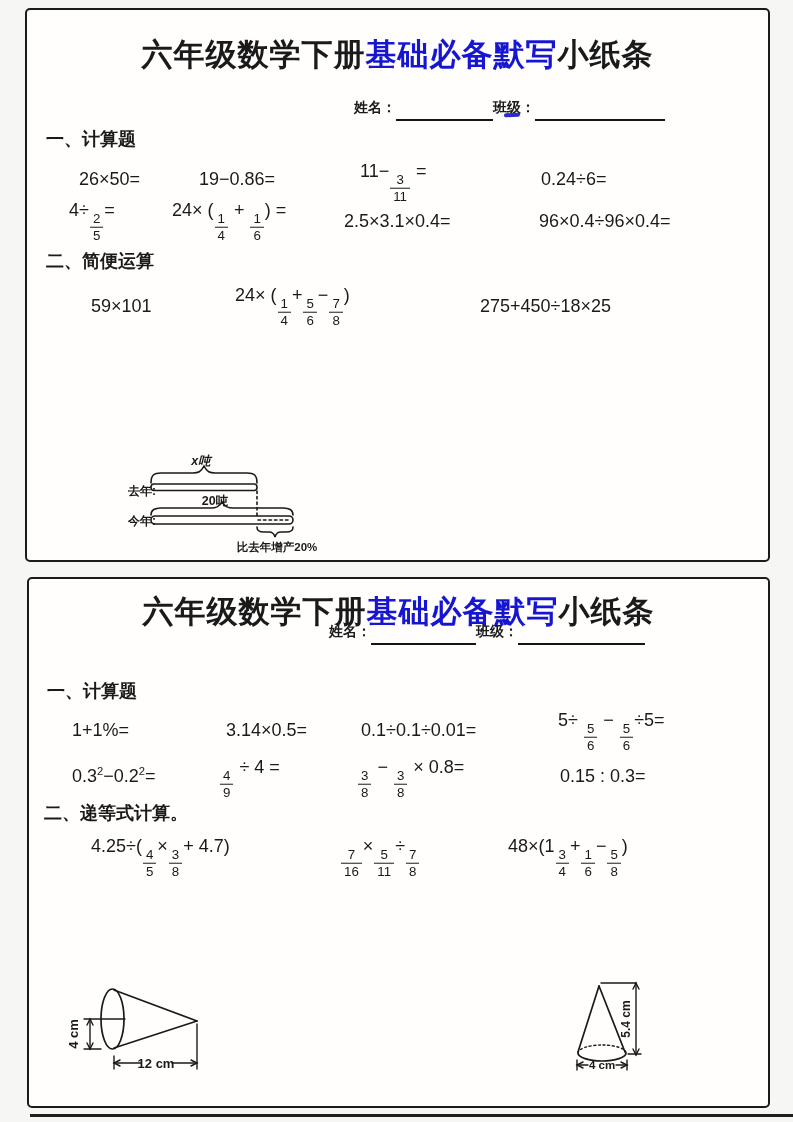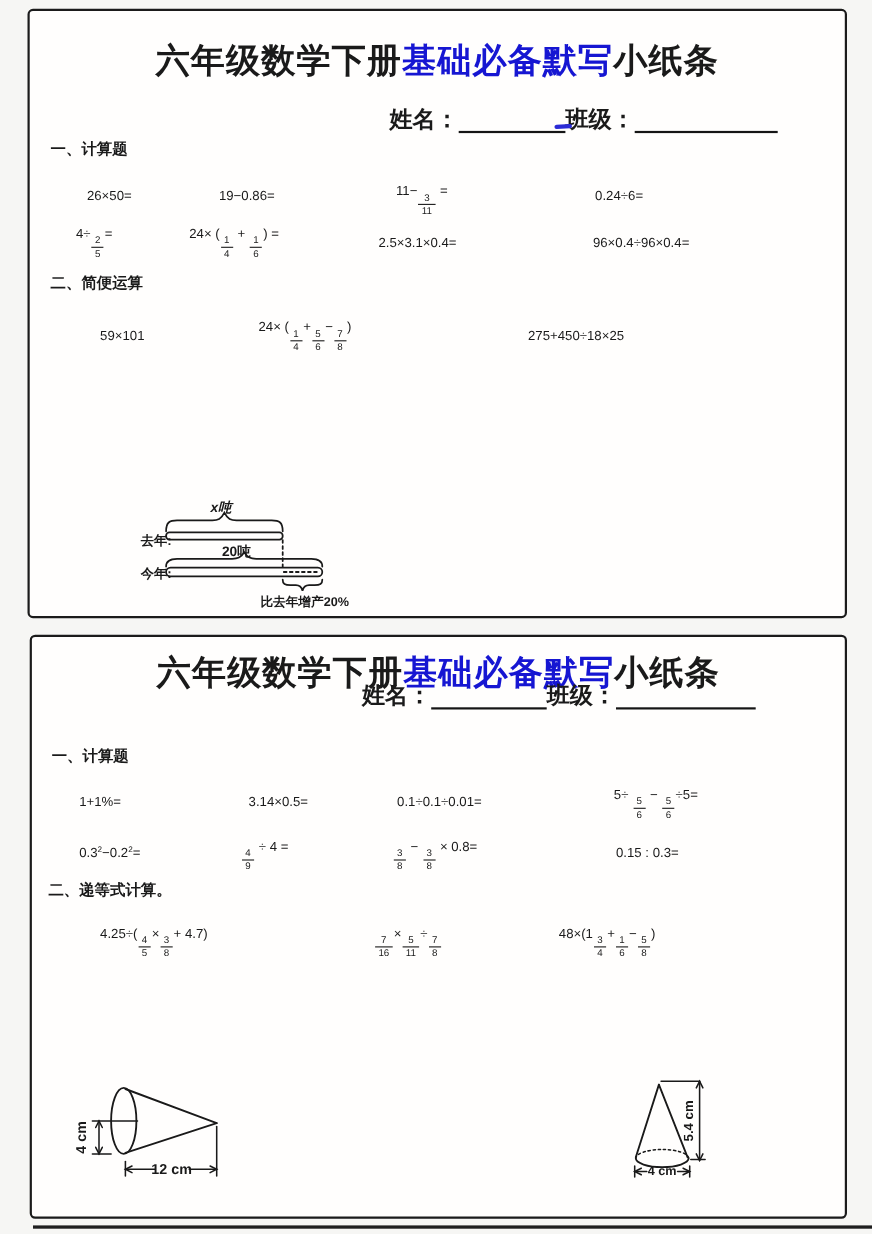--- a/index.html
+++ b/index.html
@@ -16,30 +16,30 @@
   }
   .title{
     position:absolute;left:0;right:0;text-align:center;margin:0;
     font-size:31px;font-weight:900;letter-spacing:1px;line-height:46px;
     font-family:"Liberation Sans","DejaVu Sans",sans-serif;
   }
   .title .blue{color:#1616d2;}
   .namerow{
     position:absolute;display:flex;align-items:flex-end;
     font-family:"Liberation Serif","DejaVu Serif",serif;
-    font-weight:bold;font-size:21px;line-height:26px;white-space:nowrap;
+    font-weight:bold;font-size:14px;line-height:26px;white-space:nowrap;
   }
   .blank{display:inline-block;border-bottom:2.2px solid #151515;height:24px;}
   .sec{
-    position:absolute;margin:0;font-size:14px;font-weight:bold;white-space:nowrap;
+    position:absolute;margin:0;font-size:18px;font-weight:bold;white-space:nowrap;
   }
   .sec.big{font-size:19px;letter-spacing:1px;}
   .mi{
     position:absolute;transform:translateY(-50%);
-    font-size:12px;white-space:nowrap;line-height:1.15;
+    font-size:18px;white-space:nowrap;line-height:1.15;
   }
   .mi sup{font-size:0.62em;vertical-align:super;line-height:0;}
   .frac{
     display:inline-flex;flex-direction:column;align-items:center;
     vertical-align:-0.52em;line-height:1;font-size:0.74em;margin:0 1px;
   }
   .frac .n{padding:0 3px 1.5px;}
   .frac .d{border-top:1.7px solid #1a1a1a;padding:1.5px 3px 0;}
   .ink{
     position:absolute;width:16px;height:3.5px;background:#2b2bd6;

